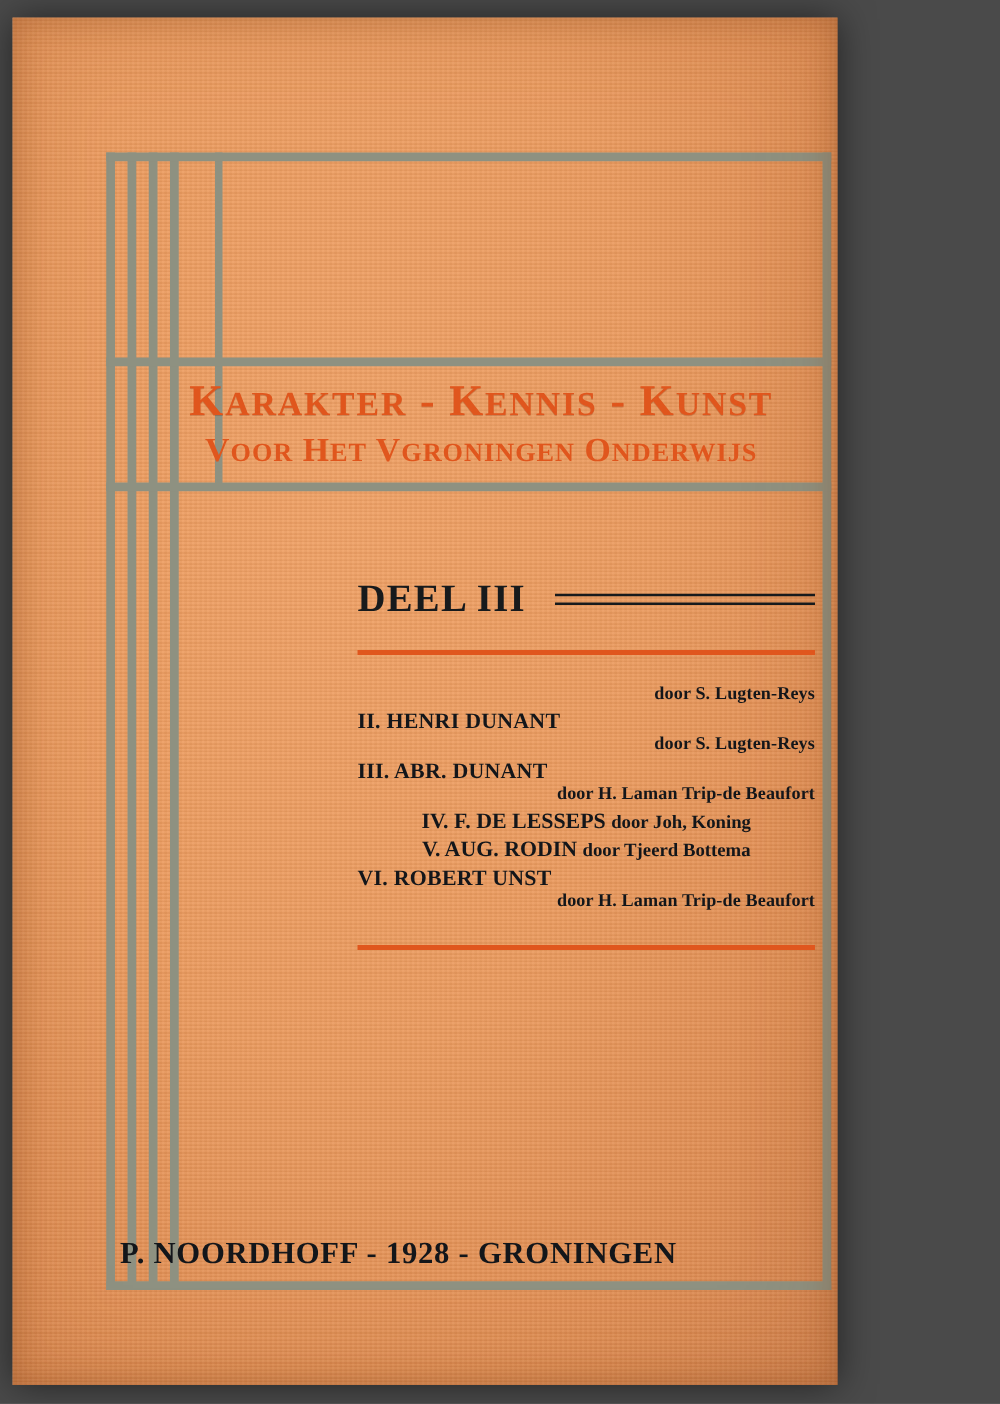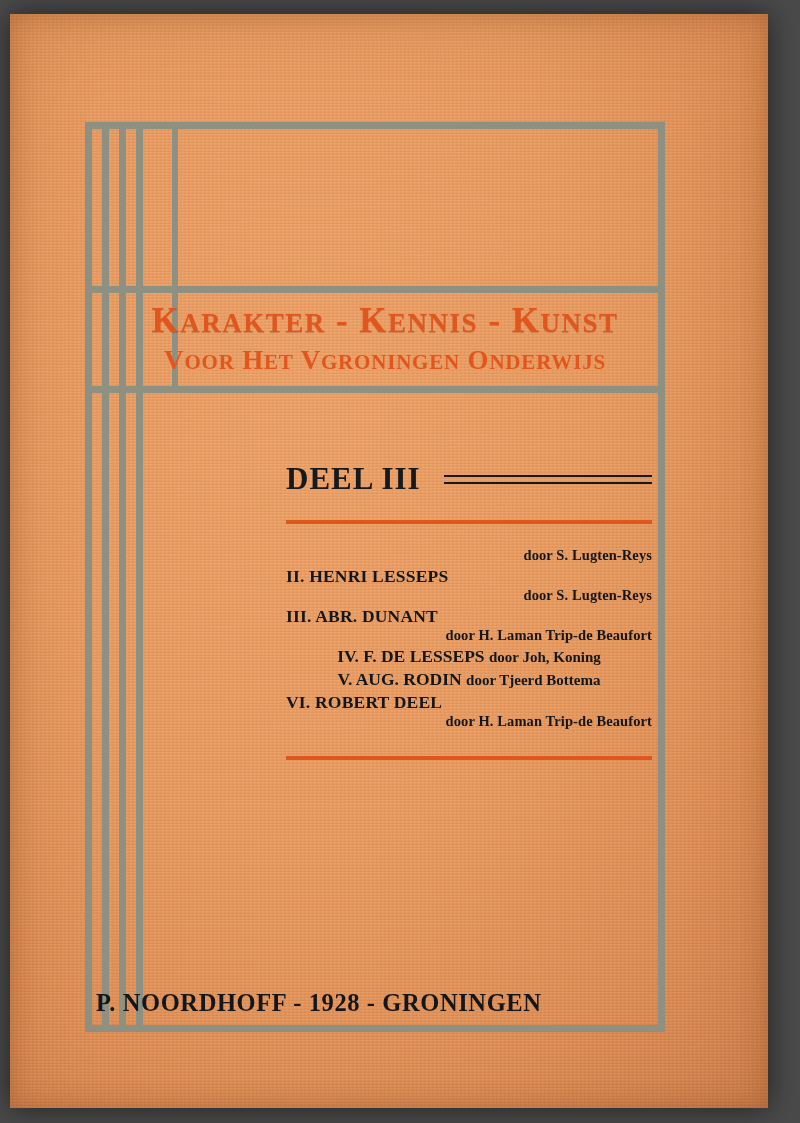--- a/index.html
+++ b/index.html
@@ -15,21 +15,21 @@
     width: 800px;
     height: 1123px;
     overflow: hidden;
     background: #4a4a4a;
   }
   
   #cover {
     position: absolute;
     left: 10px;
     top: 14px;
-    width: 758px;
+    width: 660px;
     height: 1094px;
     background:
       repeating-linear-gradient(
         to bottom,
         rgba(255,255,255,0.055) 0px,
         rgba(255,255,255,0.055) 1px,
         rgba(0,0,0,0.035) 2px,
         rgba(0,0,0,0.035) 3px),
       repeating-linear-gradient(
         to right,
@@ -216,21 +216,21 @@
 
     <div id="contents">
       <div class="orange-rule"></div>
       <ul id="toc">
 
         <li>
           <div class="entry-author">door S. Lugten-Reys</div>
         </li>
 
         <li>
-          <div class="entry-title">II. HENRI LESSEPS</div>
+          <div class="entry-title">II. HENRI DUNANT</div>
           <div class="entry-author">door S. Lugten-Reys</div>
         </li>
 
         <li>
           <div class="entry-title">III. ABR. DUNANT</div>
           <div class="entry-author">door H. Laman Trip-de Beaufort</div>
         </li>
 
         <li class="gap">
           <div class="entry-inline">
@@ -240,21 +240,21 @@
         </li>
 
         <li class="gap">
           <div class="entry-inline">
             <span>V. AUG. RODIN</span>
             <span class="auth">door Tjeerd Bottema</span>
           </div>
         </li>
 
         <li class="gap">
-          <div class="entry-title">VI. ROBERT DEEL</div>
+          <div class="entry-title">VI. ROBERT UNST</div>
           <div class="entry-author">door H. Laman Trip-de Beaufort</div>
         </li>
 
       </ul>
       <div id="bottom-rule-wrap">
         <div class="orange-rule"></div>
       </div>
     </div>
 
     <div id="imprint">P. NOORDHOFF - 1928 - GRONINGEN</div>

